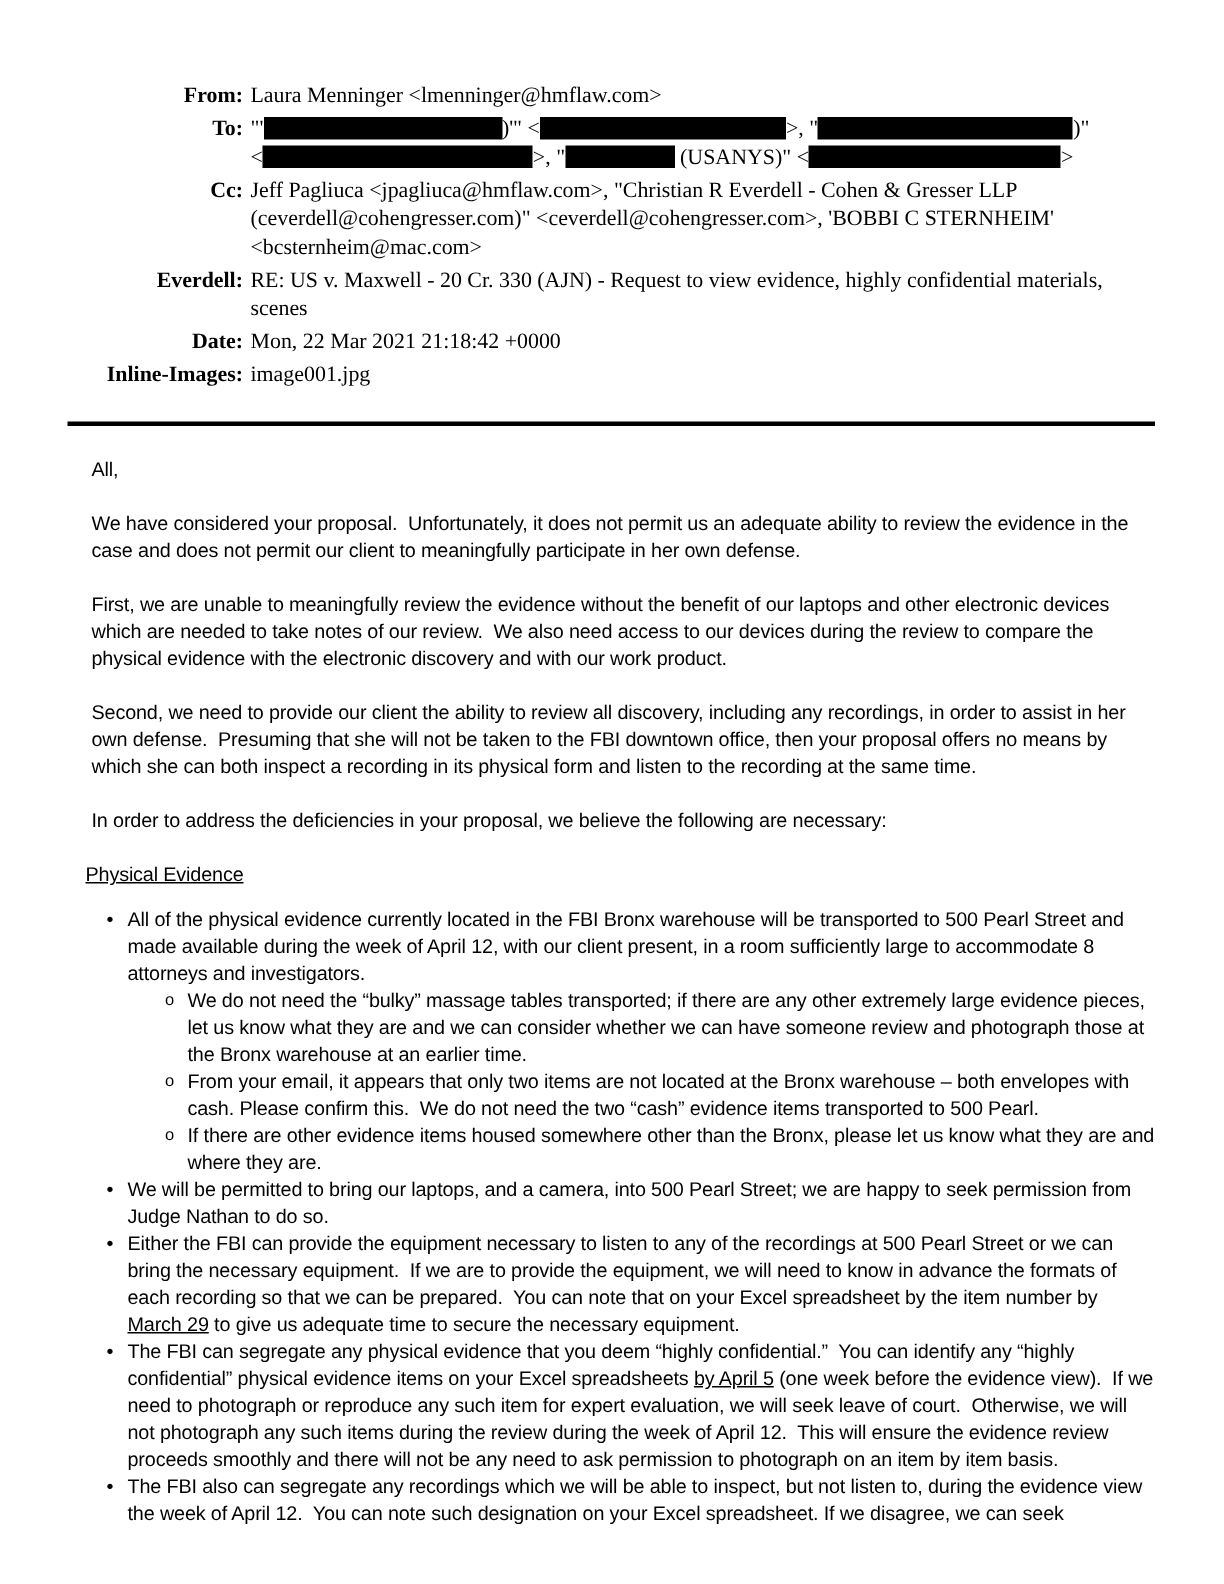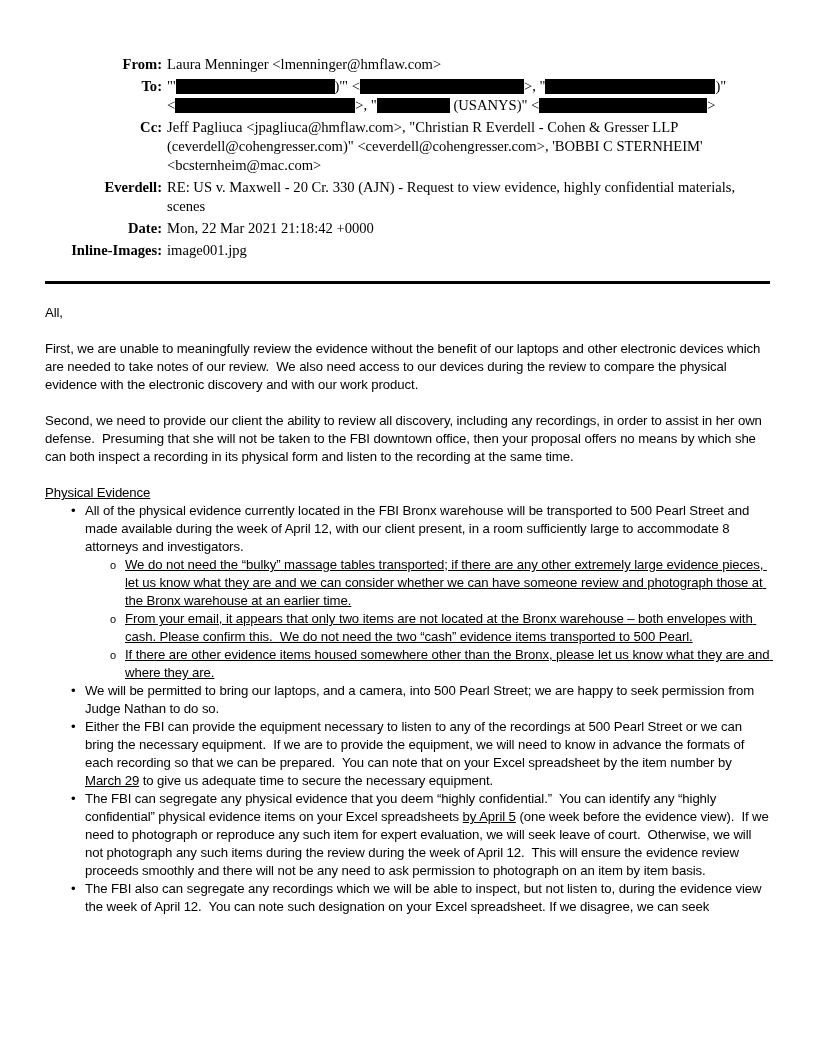--- a/index.html
+++ b/index.html
@@ -24,26 +24,26 @@
     display:inline-block; height:15px;
     background:#000000; vertical-align:-3px;
   }
   
   .divider { border:none; height:3px; background:#000000; margin:21px 0 20px; }
   
   .email-body {
     font-family:"Liberation Sans", sans-serif;
     font-size:13.2px; line-height:18px; letter-spacing:-0.1px;
   }
-  .email-body p { margin:0 0 18px; white-space:pre-wrap; }
-  p.section-heading { margin:0; text-decoration:underline; }
+  .email-body p { margin:0 16px 18px; white-space:pre-wrap; }
+  p.section-heading { margin:12px; text-decoration:underline; }
   .email-body ul { list-style:none; margin:0; padding:0; }
   .l1 > li { position:relative; padding-left:40px; }
   .l1 > li::before { content:"\2022"; position:absolute; left:26px; top:0; }
-  .l2 > li { position:relative; padding-left:40px;text-decoration:underline; }
+  .l2 > li { position:relative; padding-left:40px; }
   .l2 > li::before { content:"o"; position:absolute; left:25px; top:0; font-size:11px; }
   .li-text { white-space:pre-wrap; }
   .u { text-decoration:underline;text-align:right; }
 </style>
 </head>
 <body>
 
 <div class="page">
 
   <div class="email-header">
@@ -63,22 +63,24 @@
     <div class="h-value">Mon, 22 Mar 2021 21:18:42 +0000</div>
 
     <div class="h-label">Inline-Images:</div>
     <div class="h-value">image001.jpg</div>
   </div>
 
   <hr class="divider">
 
   <div class="email-body">
     <p>All,</p>
+    <p>We have considered your proposal.  Unfortunately, it does not permit us an adequate ability to review the evidence in the case and does not permit our client to meaningfully participate in her own defense.</p>
     <p>First, we are unable to meaningfully review the evidence without the benefit of our laptops and other electronic devices which are needed to take notes of our review.  We also need access to our devices during the review to compare the physical evidence with the electronic discovery and with our work product.</p>
     <p>Second, we need to provide our client the ability to review all discovery, including any recordings, in order to assist in her own defense.  Presuming that she will not be taken to the FBI downtown office, then your proposal offers no means by which she can both inspect a recording in its physical form and listen to the recording at the same time.</p>
+    <p>In order to address the deficiencies in your proposal, we believe the following are necessary:</p>
 
     <p class="section-heading">Physical Evidence</p>
 
     <ul class="l1">
       <li>
         <span class="li-text">All of the physical evidence currently located in the FBI Bronx warehouse will be transported to 500 Pearl Street and made available during the week of April 12, with our client present, in a room sufficiently large to accommodate 8 attorneys and investigators.</span>
         <ul class="l2">
           <li><span class="li-text">We do not need the “bulky” massage tables transported; if there are any other extremely large evidence pieces, let us know what they are and we can consider whether we can have someone review and photograph those at the Bronx warehouse at an earlier time.</span></li>
           <li><span class="li-text">From your email, it appears that only two items are not located at the Bronx warehouse – both envelopes with cash. Please confirm this.  We do not need the two “cash” evidence items transported to 500 Pearl.</span></li>
           <li><span class="li-text">If there are other evidence items housed somewhere other than the Bronx, please let us know what they are and where they are.</span></li>

